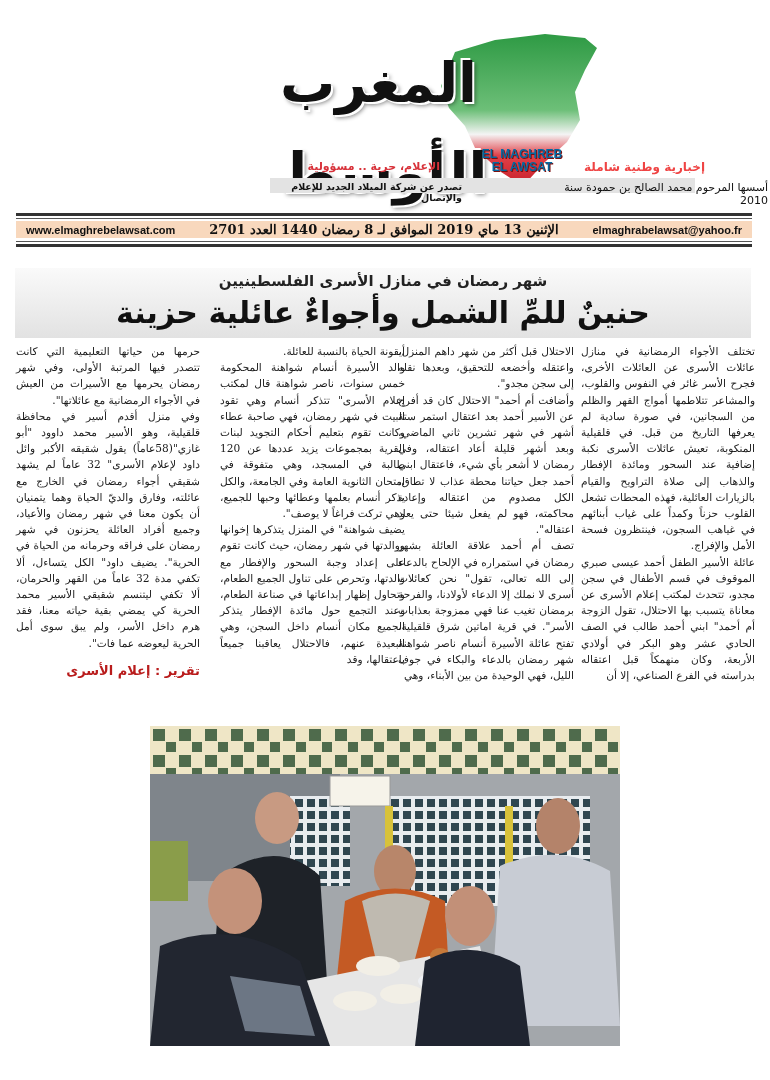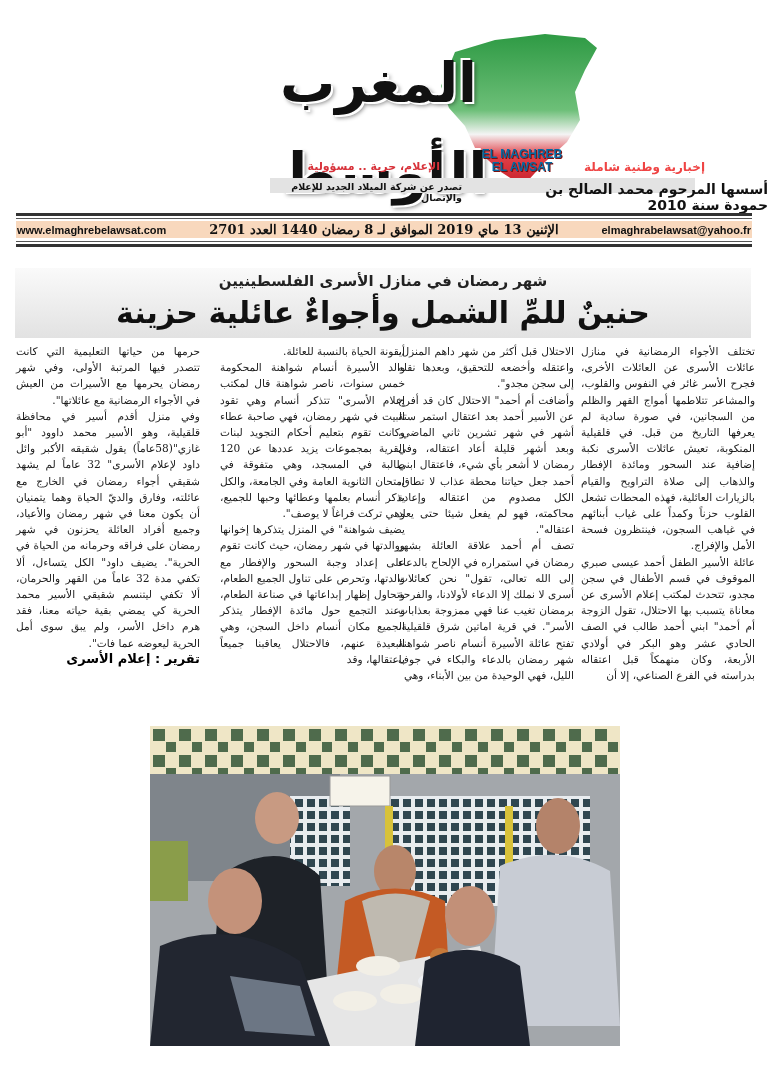--- a/index.html
+++ b/index.html
@@ -14,46 +14,46 @@
                text-shadow: 2px 2px 0 #fff, -2px -2px 0 #fff, 3px 3px 4px rgba(0,0,0,0.45); }
   .logo-latin { position:absolute; left:462px; top:148px; width:120px; text-align:center;
                 font-family:"Liberation Sans", sans-serif; font-weight:bold; font-size:12px; line-height:13px;
                 color:#0369a1; text-shadow:1px 1px 0 #7a1010; }
   .slogan-red { position:absolute; left:280px; top:160px; width:160px; text-align:right; direction:rtl;
                 font-family:"DejaVu Sans", sans-serif; font-weight:bold; font-size:11px; color:#d8323a; }
   .slogan-green { position:absolute; left:565px; top:160px; width:140px; text-align:right; direction:rtl;
                   font-family:"DejaVu Sans", sans-serif; font-weight:bold; font-size:12px; color:#ef4444; }
   .founder-bar { position:absolute; left:270px; top:178px; width:425px; height:15px; background:#e3e3e3; }
   .founder-right { position:absolute; left:538px; top:181px; width:230px; text-align:right; direction:rtl;
-                   font-family:"DejaVu Sans", sans-serif; font-weight:bold; font-size:14px; color:#111; }
+                   font-family:"DejaVu Sans", sans-serif; font-weight:normal; font-size:11px; color:#111; }
   .publisher { position:absolute; left:272px; top:181px; width:190px; text-align:right; direction:rtl;
                font-family:"DejaVu Sans", sans-serif; font-weight:bold; font-size:9.5px; color:#111; }
   
   .rule { position:absolute; left:16px; width:736px; height:3px; background:#333; }
   .rule.thin { height:1px; background:#555; }
   .date-band { position:absolute; left:16px; top:221px; width:736px; height:17px; background:#f8d8bd;
-               display:flex; align-items:center; justify-content:space-between; padding:0 1px; box-sizing:border-box; }
+               display:flex; align-items:center; justify-content:space-between; padding:0 10px; box-sizing:border-box; }
   .site-url, .email { font-family:"Liberation Sans", sans-serif; font-weight:bold; font-size:11px; color:#111; }
   .issue-line { font-family:"DejaVu Serif", serif; font-weight:bold; font-size:13px; direction:rtl; color:#111; }
   
   .headline-box { position:absolute; left:15px; top:268px; width:736px; height:70px;
                   background:linear-gradient(#fafafa, #e2e2e2); }
   .kicker { position:absolute; left:0; top:4px; width:100%; text-align:center; direction:rtl;
             font-family:"DejaVu Sans", sans-serif; font-weight:bold; font-size:15px; color:#222; }
   .headline { position:absolute; left:0; top:24px; width:100%; text-align:center; direction:rtl;
               font-family:"DejaVu Sans", sans-serif; font-weight:bold; font-size:30px; line-height:42px; color:#111; }
   
   .col { position:absolute; top:343px; direction:rtl; text-align:justify; font-family:"DejaVu Serif", serif;
          font-size:10.6px; line-height:16.2px; color:#1b1b1b; }
   .col p { margin:0; text-align-last:right; }
   .col1 { left:581px; width:174px; }
   .col2 { left:398px; width:176px; }
   .col3 { left:220px; width:185px; }
   .col4 { left:16px;  width:184px; }
-  .byline { margin-top:0; font-family:"DejaVu Sans", sans-serif; font-weight:bold; font-size:13px; color:#000000; }
+  .byline { margin-top:12px; font-family:"DejaVu Sans", sans-serif; font-weight:bold; font-size:13px; color:#b91c1c; }
   
   .photo { position:absolute; left:150px; top:726px; width:470px; height:320px; overflow:hidden; background:#8a8d92; }
   .photo svg { display:block; }
 </style>
 </head>
 <body>
 
 <div class="masthead">
   <svg class="map-shape" viewBox="0 0 170 160">
     <defs>

